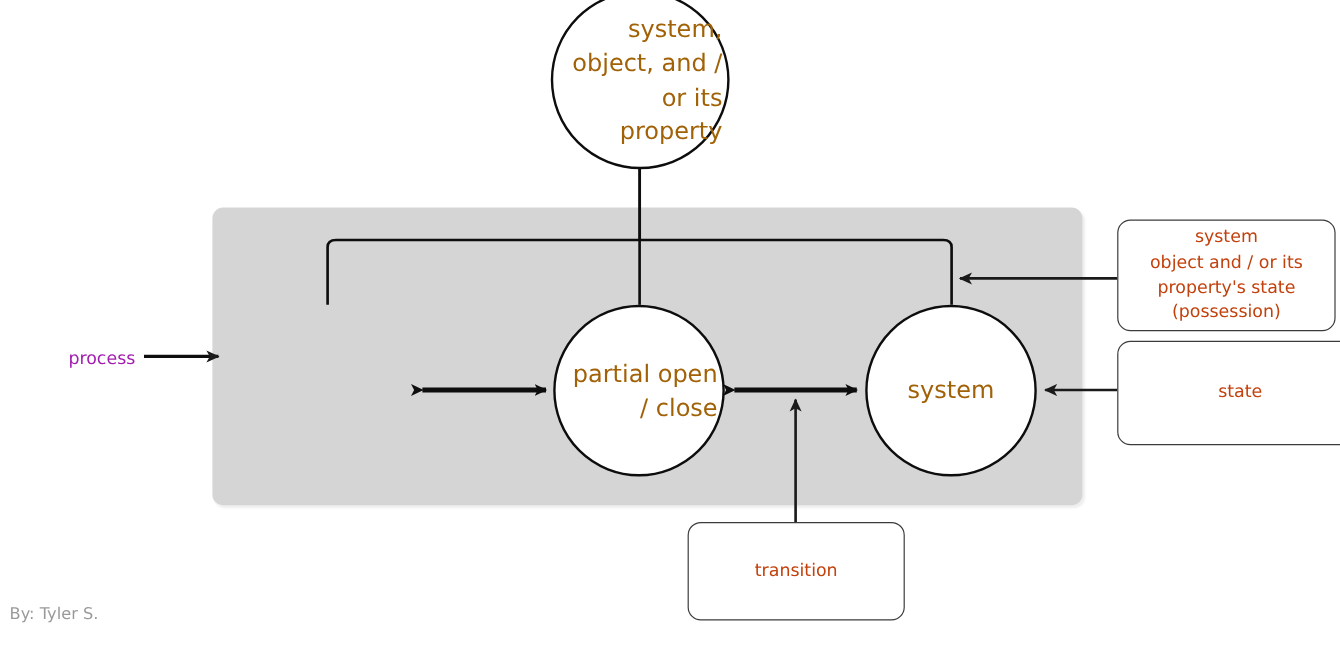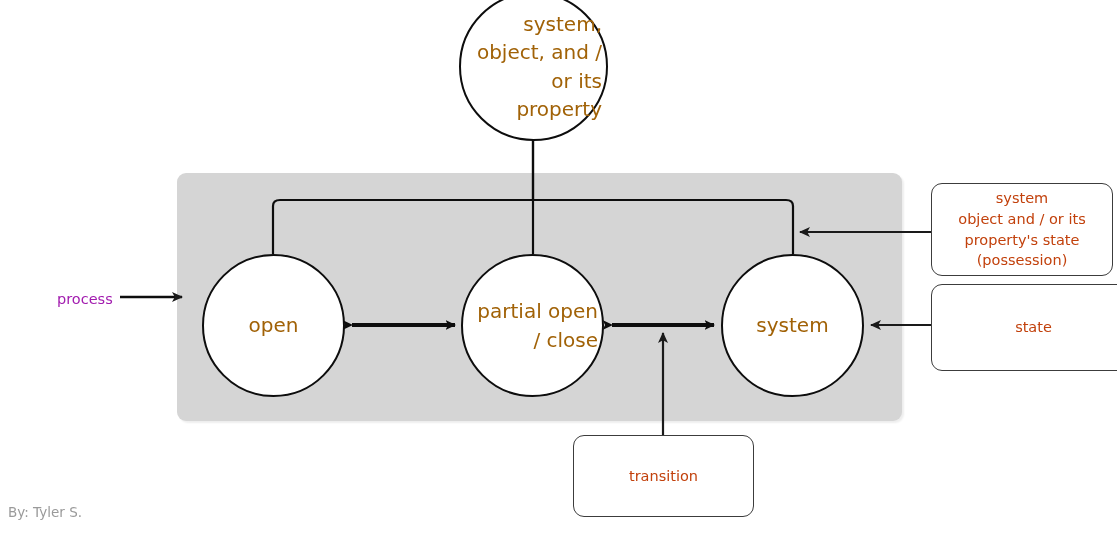--- a/index.html
+++ b/index.html
@@ -133,23 +133,20 @@
       <line x1="120" y1="297" x2="182" y2="297" stroke="#0d0d0d" stroke-width="2.6" marker-end="url(#arrow-thin)"></line>
     </g>
   </svg>
 
   <div class="circle-node" style="left:459px; top:-8px; width:149px; height:149px;">
     <div class="txt">system,
 object, and / or its
 property</div>
   </div>
 
-  <div class="circle-node" style="left:202px; top:254px; width:143px; height:143px;">
-    <div class="txt">open</div>
-  </div>
 
   <div class="circle-node" style="left:461px; top:254px; width:143px; height:143px;">
     <div class="txt">partial open / close</div>
   </div>
 
   <div class="circle-node" style="left:721px; top:254px; width:143px; height:143px;">
     <div class="txt">system</div>
   </div>
 
   <div class="box-node" style="left:931px; top:183px; width:182px; height:93px;">

